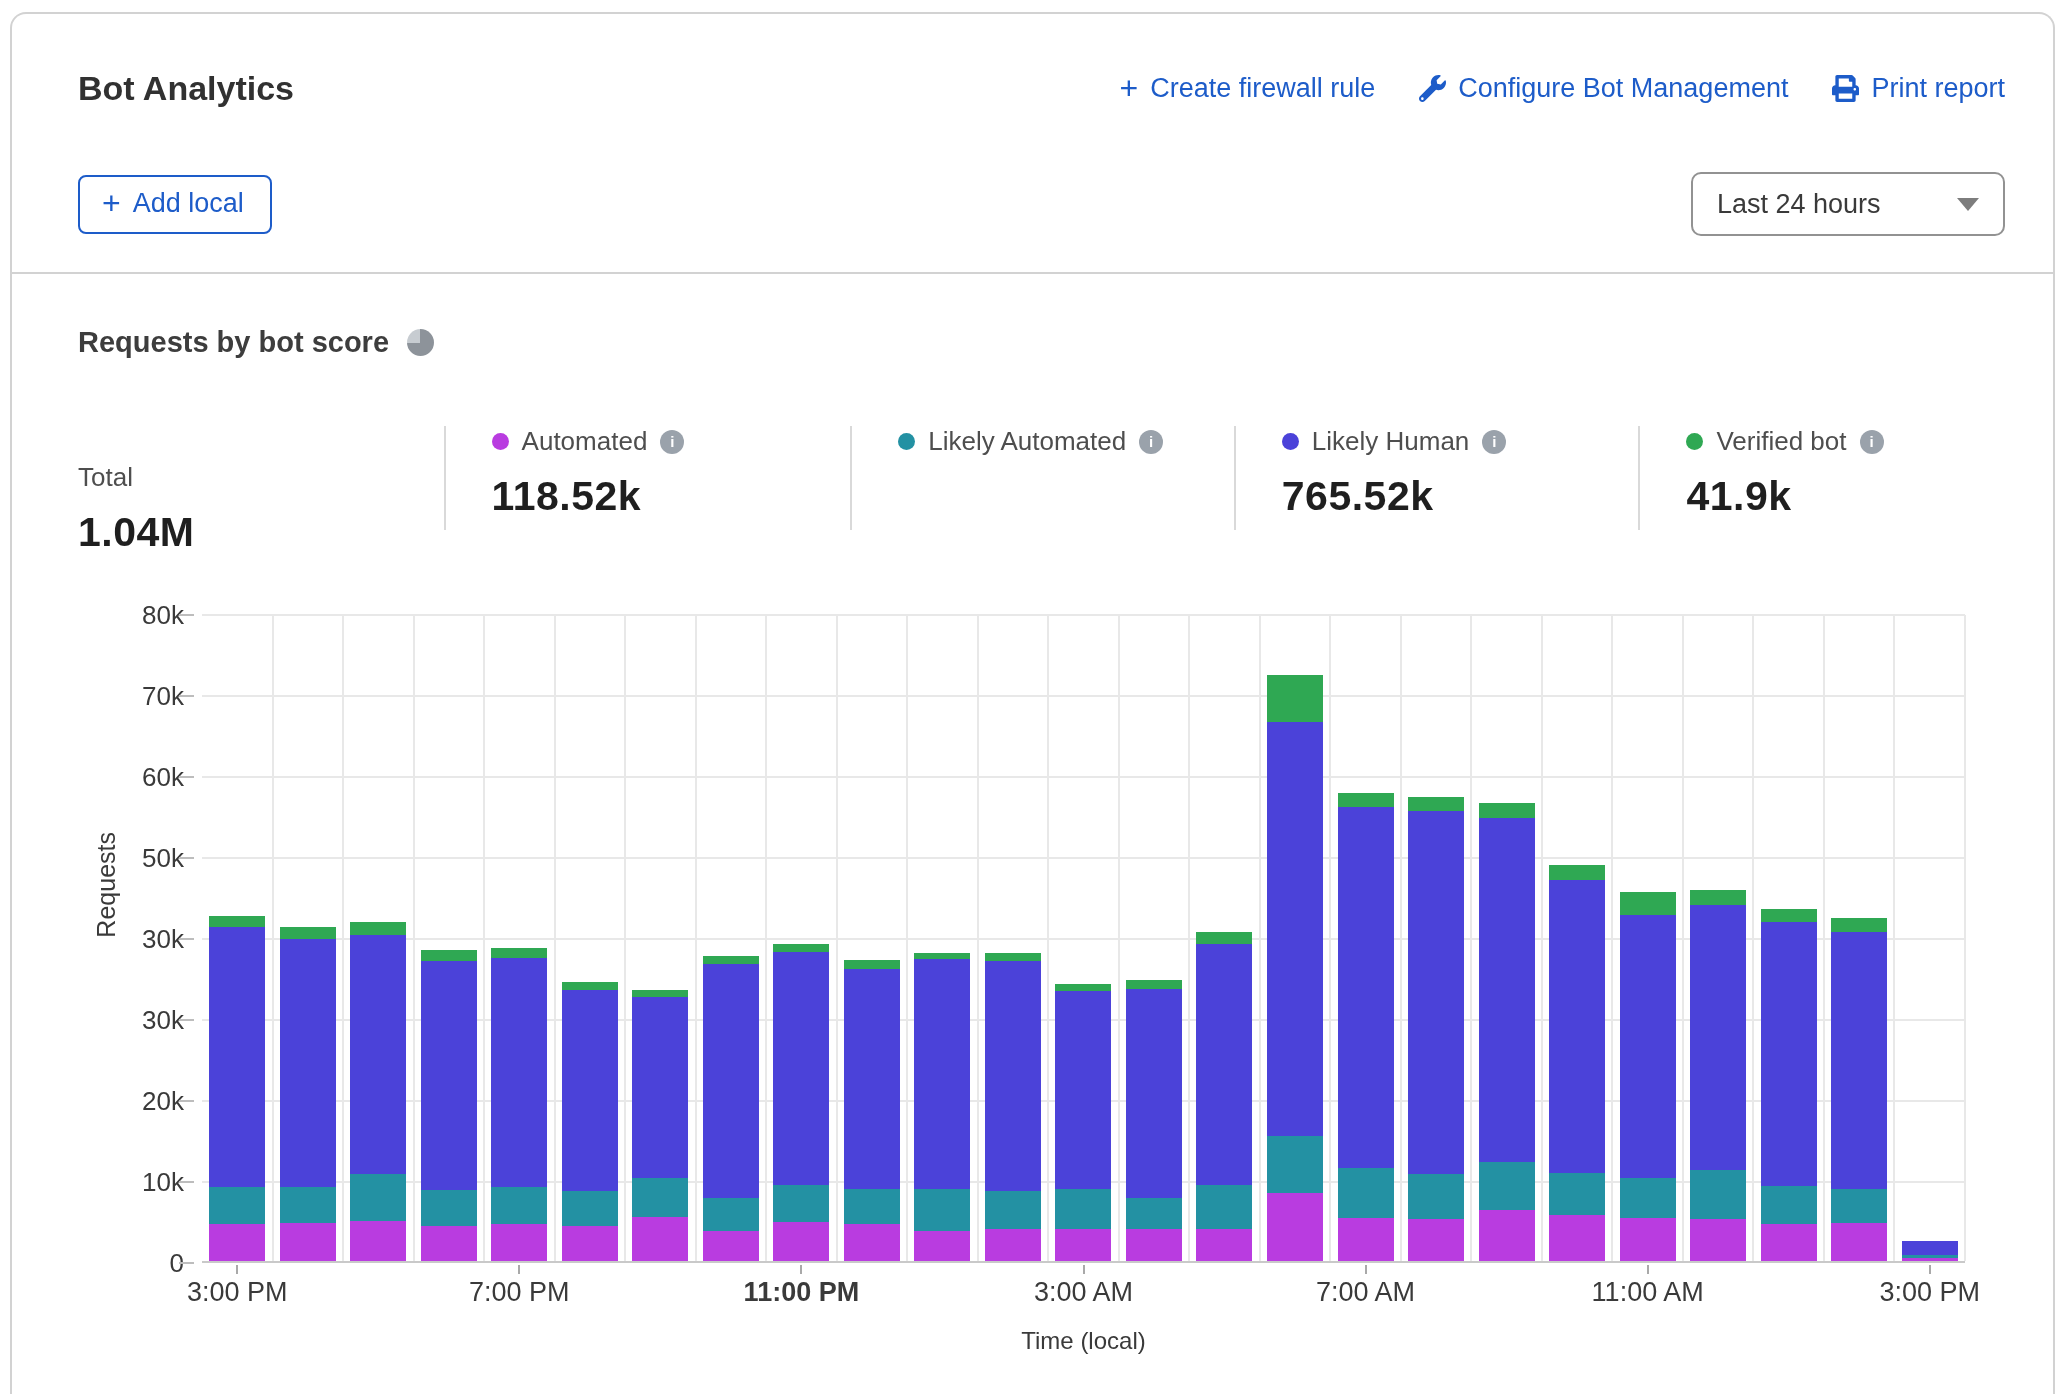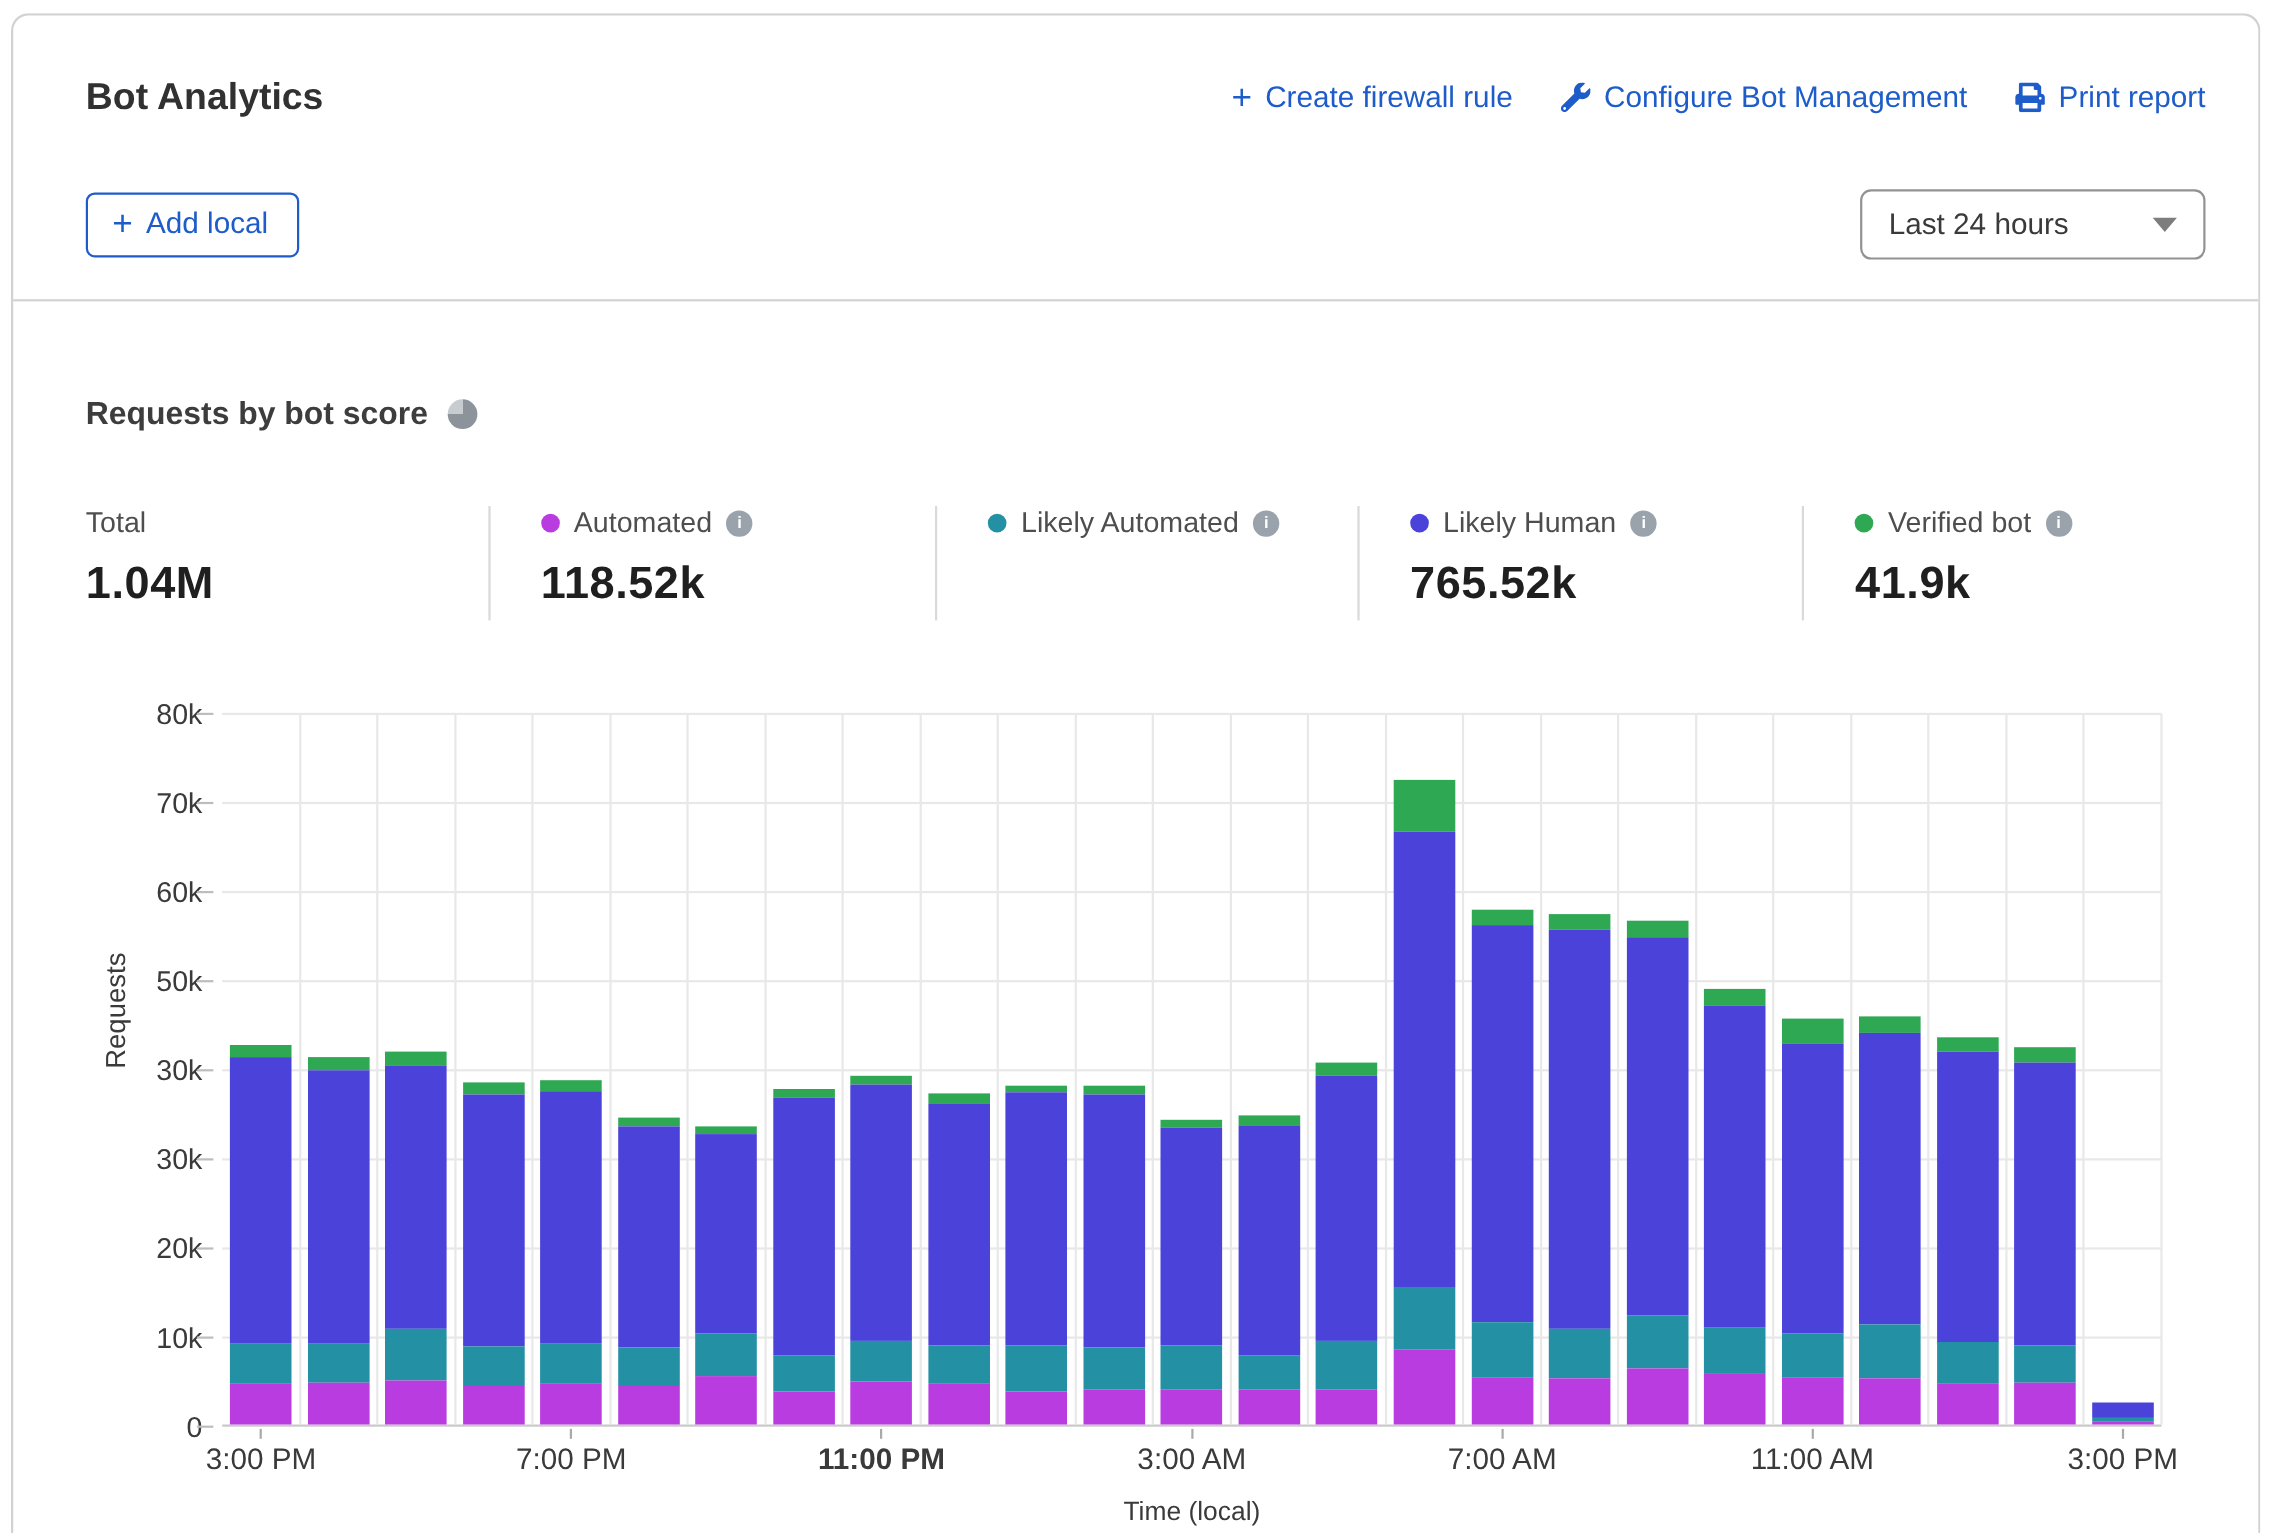--- a/index.html
+++ b/index.html
@@ -18,29 +18,29 @@
   .action-ico { width:27px; height:27px; fill:#1d5cc9; }
   .header-bottom { display:flex; justify-content:space-between; align-items:center; margin-top:62px; }
   .add-filter { display:flex; align-items:center; gap:12px; background:#fff; color:#1d5cc9;
     border:2px solid #1d5cc9; border-radius:8px; font-size:27px; padding:11px 26px 13px 22px; cursor:pointer;
     font-family:inherit; }
   .select { display:flex; align-items:center; justify-content:space-between; width:314px; height:64px;
     border:2px solid #929292; border-radius:10px; padding:0 24px; font-size:27px; color:#3a3a3a; cursor:pointer; }
   .caret { width:0; height:0; border-left:11px solid transparent; border-right:11px solid transparent;
     border-top:13px solid #7d7d7d; }
   
-  .card-body { padding-top:82px; }
+  .card-body { padding-top:48px; }
   .section-title-row { display:flex; align-items:center; gap:18px; margin-left:66px; height:40px; }
   h2 { font-size:29px; font-weight:700; color:#3d3d3d; }
   .pie-icon { width:27px; height:27px; border-radius:50%;
     background:conic-gradient(#8d939a 0 270deg, #c7ccd1 270deg 360deg); }
   
   .stats { display:flex; margin-top:64px; height:104px; }
   .stat { padding-left:46px; border-left:2px solid #d9d9d9; }
-  .stat:first-child { border-left:none; padding-left:66px; }
+  .stat:first-child { border-left:none; padding-left:66px;margin-top:36px; }
   .stat-label-row { display:flex; align-items:center; gap:13px; font-size:26px; color:#4e4e4e; }
   .dot { width:17px; height:17px; border-radius:50%; }
   .info-icon { width:24px; height:24px; border-radius:50%; background:#9aa2ab; color:#fff;
     font-size:15px; font-weight:700; display:inline-flex; align-items:center; justify-content:center;
     cursor:pointer; }
   .stat-value { font-size:41px; font-weight:700; color:#1f1f1f; margin-top:16px; letter-spacing:0.5px; }
   .w0 { width:432px; } .w1 { width:407px; } .w2 { width:384px; } .w3 { width:405px; } .w4 { width:415px; }
   
   .chart-wrap { position:relative; margin-top:20px; height:796px; }
   .plot { position:absolute; left:190px; top:65px; width:1763px; height:648px;

